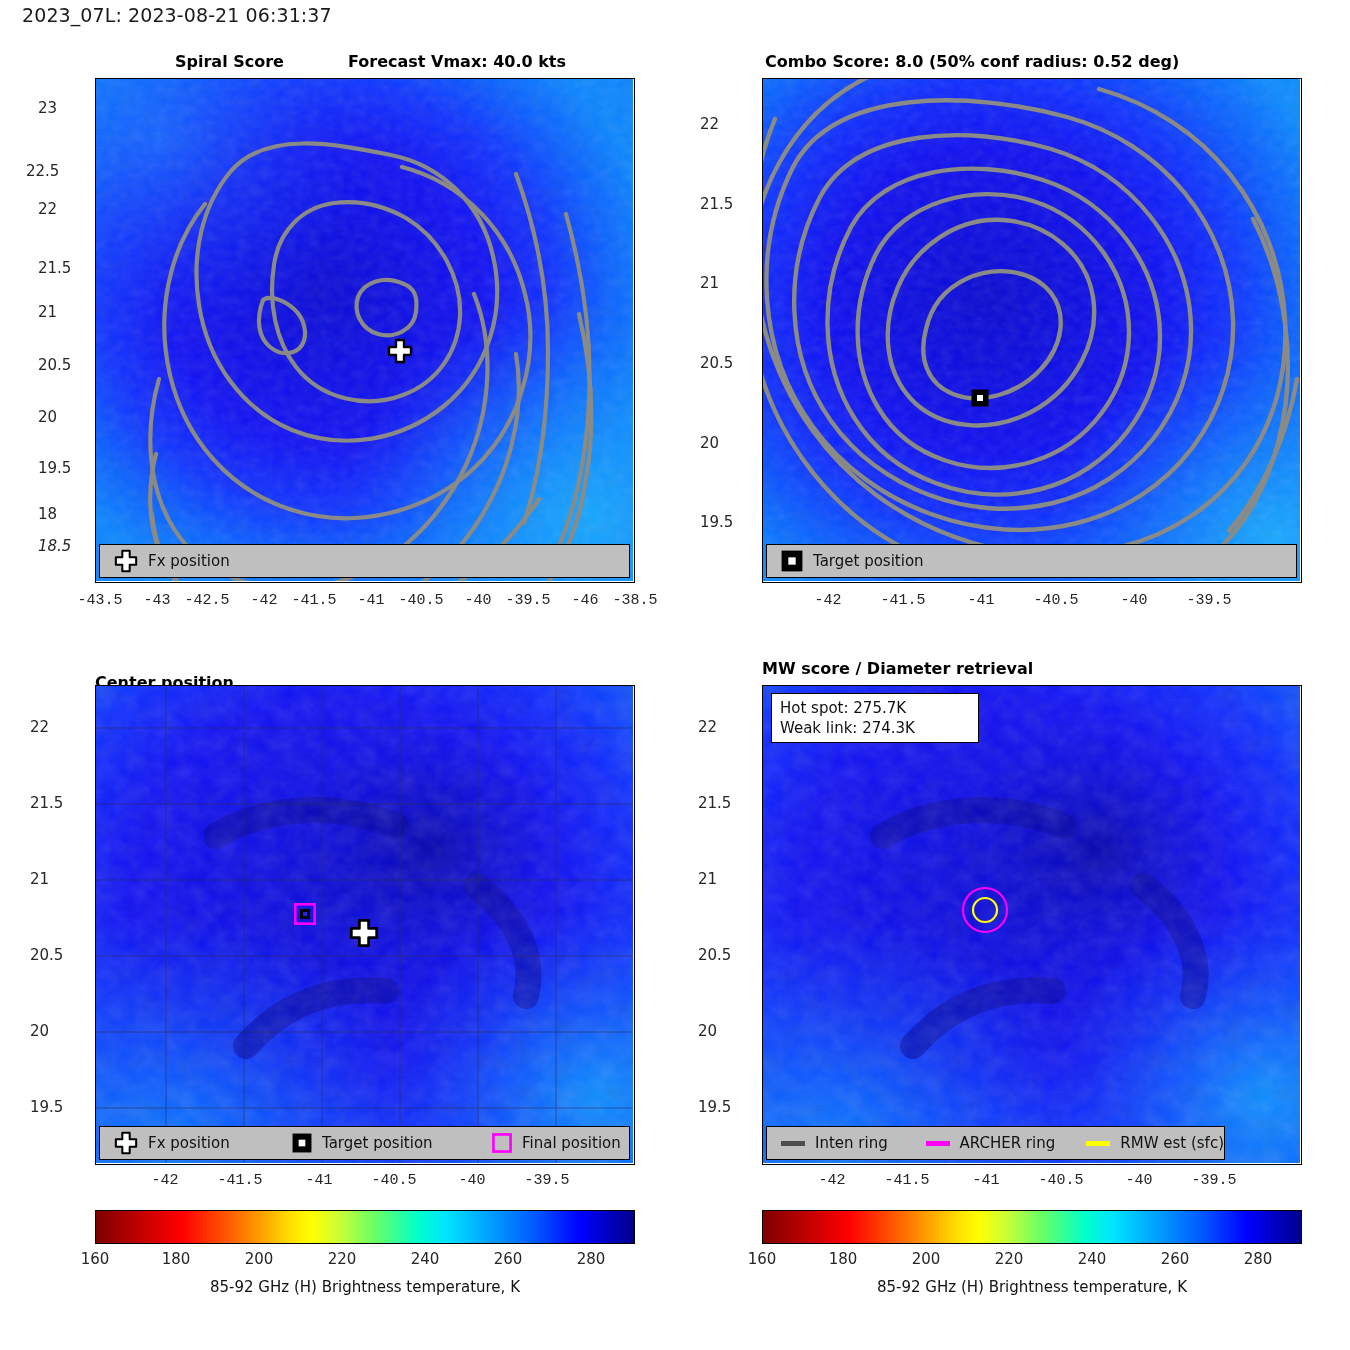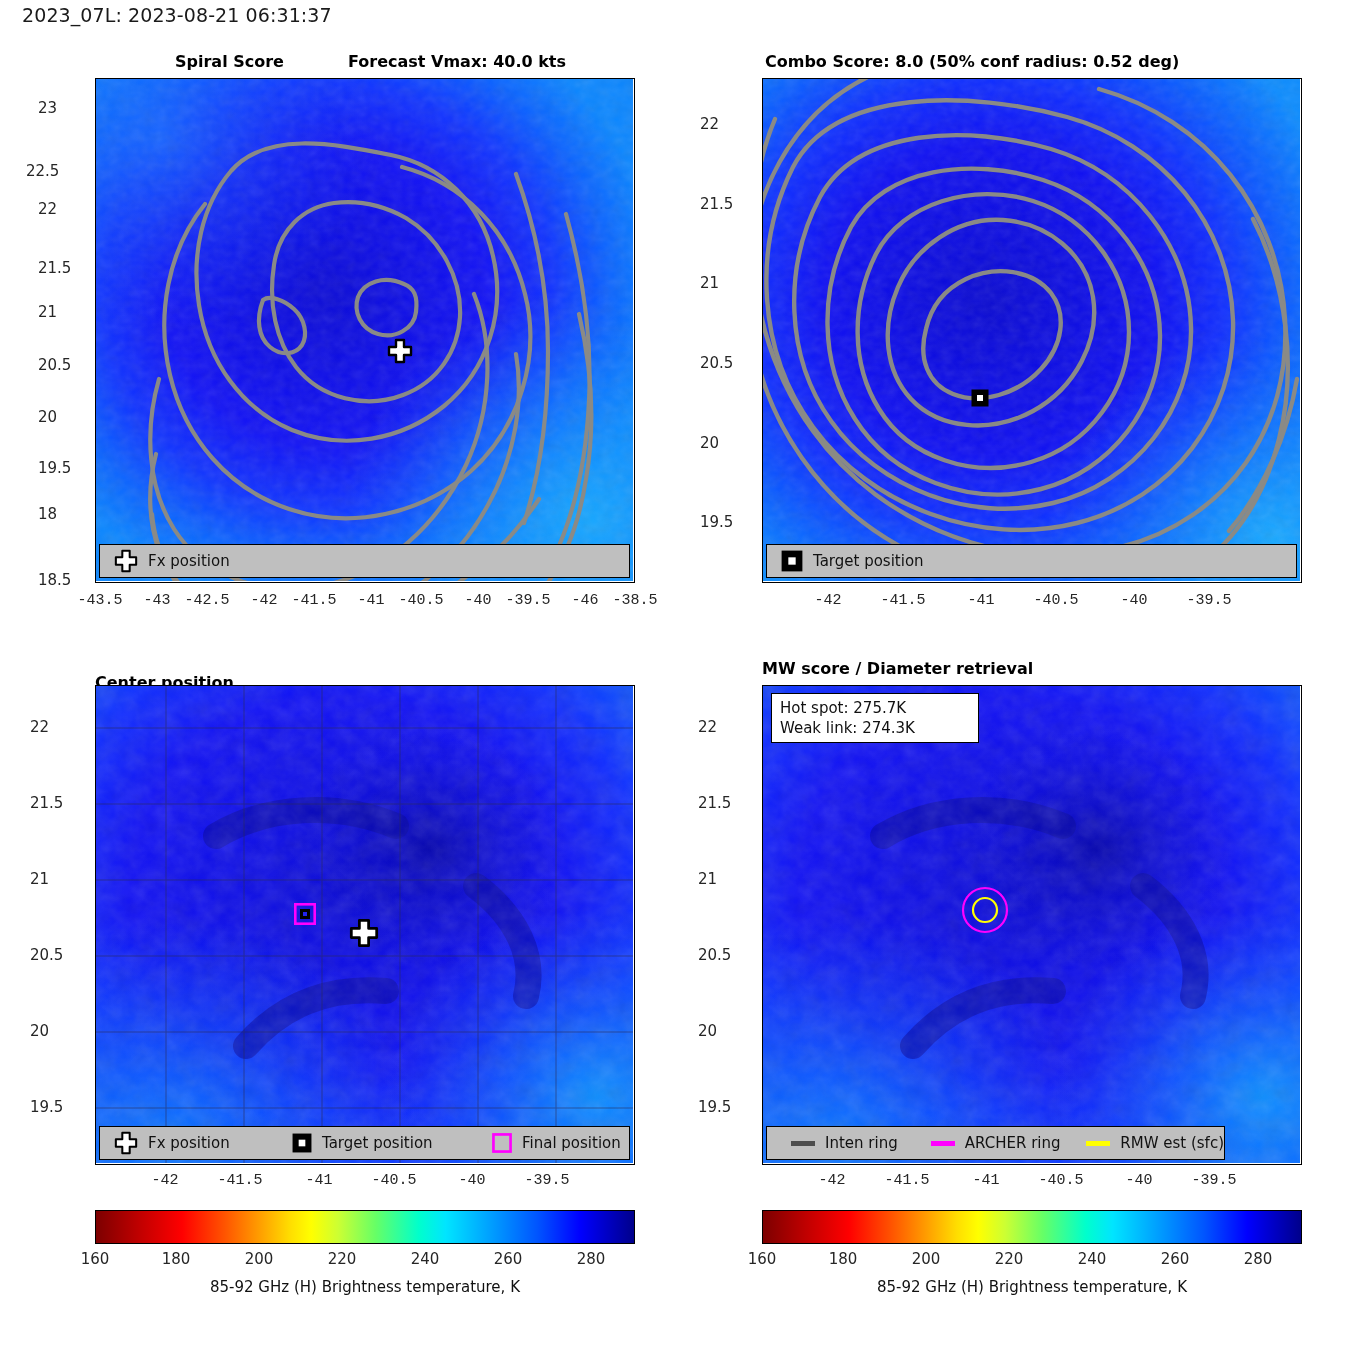--- a/index.html
+++ b/index.html
@@ -115,21 +115,21 @@
 <div class="abs">
   <div class="ytick" style="left:38px;top:99px;width:48px;">23</div>
   <div class="ytick" style="left:26px;top:154px;width:48px;margin-top:8px;">22.5</div>
   <div class="ytick" style="left:38px;top:200px;width:48px;">22</div>
   <div class="ytick" style="left:38px;top:259px;width:48px;">21.5</div>
   <div class="ytick" style="left:38px;top:303px;width:48px;">21</div>
   <div class="ytick" style="left:38px;top:356px;width:48px;">20.5</div>
   <div class="ytick" style="left:38px;top:408px;width:48px;">20</div>
   <div class="ytick" style="left:38px;top:459px;width:48px;">19.5</div>
   <div class="ytick" style="left:38px;top:505px;width:48px;">18</div>
-  <div class="ytick" style="left:38px;top:571px;width:48px;">18.5</div>
+  <div class="ytick" style="left:38px;top:537px;width:48px;font-style:italic;">18.5</div>
 </div>
 
 <div class="abs">
   <div class="xtick" style="left:68px;top:592px;width:64px;">-43.5</div>
   <div class="xtick" style="left:125px;top:592px;width:64px;">-43</div>
   <div class="xtick" style="left:175px;top:592px;width:64px;">-42.5</div>
   <div class="xtick" style="left:232px;top:592px;width:64px;">-42</div>
   <div class="xtick" style="left:282px;top:592px;width:64px;">-41.5</div>
   <div class="xtick" style="left:339px;top:592px;width:64px;">-41</div>
   <div class="xtick" style="left:389px;top:592px;width:64px;">-40.5</div>
@@ -353,21 +353,21 @@
     <svg width="52" height="52" viewBox="0 0 52 52">
       <circle cx="26" cy="26" r="22" fill="none" stroke="#ff00ff" stroke-width="2.2"></circle>
       <circle cx="26" cy="26" r="12" fill="none" stroke="#ffff00" stroke-width="2.2"></circle>
     </svg>
   </div>
 
   <div class="infobox" style="left:8px;top:7px;width:208px;">
     <div>Hot spot: 275.7K</div>
     <div>Weak link: 274.3K</div>
   </div>
-  <div class="legend-bar" style="left:3px;bottom:4px;width:459px;height:34px;padding-left:24px;">
+  <div class="legend-bar" style="left:3px;bottom:4px;width:459px;height:34px;padding-left:14px;">
     <div class="legend-item" style="width:178px;">
       <span class="mk-line" style="background:#4d4d4d;"></span>
       <span class="legend-label">Inten ring</span>
     </div>
     <div class="legend-item" style="width:198px;">
       <span class="mk-line" style="background:#ff00ff;"></span>
       <span class="legend-label">ARCHER ring</span>
     </div>
     <div class="legend-item">
       <span class="mk-line" style="background:#ffff00;"></span>

